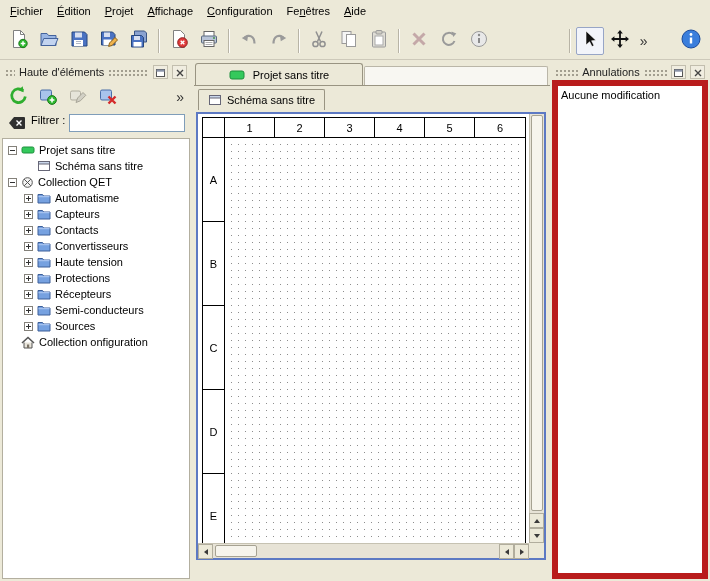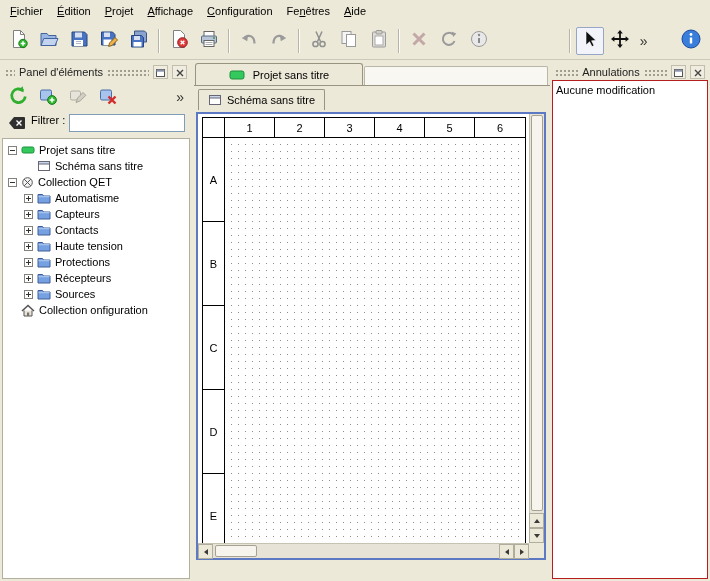--- a/index.html
+++ b/index.html
@@ -77,21 +77,21 @@
 .hscroll{position:absolute;left:0;bottom:0;right:15px;height:15px;background:#e7e3d6;border-top:1px solid #c6c2b2;display:flex}
 .htrack{flex:1;position:relative}
 .hthumb{position:absolute;left:2px;top:1px;bottom:1px;width:42px;background:#f6f4ec;border:1px solid #a6a292;border-radius:2px}
 .scorner{position:absolute;right:0;bottom:0;width:15px;height:15px;background:#ece9d8}
 .a-up{width:0;height:0;border-left:3.5px solid transparent;border-right:3.5px solid transparent;border-bottom:4.5px solid #3a3a3a}
 .a-dn{width:0;height:0;border-left:3.5px solid transparent;border-right:3.5px solid transparent;border-top:4.5px solid #3a3a3a}
 .a-lf{width:0;height:0;border-top:3.5px solid transparent;border-bottom:3.5px solid transparent;border-right:4.5px solid #3a3a3a}
 .a-rt{width:0;height:0;border-top:3.5px solid transparent;border-bottom:3.5px solid transparent;border-left:4.5px solid #3a3a3a}
 
 
-.undo-list{flex:1;background:#fff;border:1px solid #b91c1c;padding:2px 3px}
+.undo-list{flex:1;background:#fff;border:6px solid #b91c1c;padding:2px 3px}
 .undo-item{padding:1px 0;white-space:nowrap}
 </style>
 </head>
 <body>
 
 <div id="app">
 
   <div class="menubar">
     <div class="menu-item"><u>F</u>ichier</div>
     <div class="menu-item"><u>É</u>dition</div>
@@ -233,21 +233,21 @@
             <circle cx="11" cy="11" r="9" fill="#3a7edc" stroke="#1a4a9c"></circle>
             <circle cx="11" cy="6.5" r="1.4" fill="#fff"></circle>
             <path d="M11 9.5v6" stroke="#fff" stroke-width="2.4"></path>
           </svg></span>
       </button>
   </div>
 
   <div class="dock dock-left">
     <div class="dock-title">
       <div class="grip g1"></div>
-      <span class="dock-title-text">Panel d'éléments</span>
+      <span class="dock-title-text">Haute d'éléments</span>
       <div class="grip gflex"></div>
       <button class="dock-btn">
           <span><svg width="9" height="8" viewBox="0 0 9 8">
               <rect x="0.5" y="0.5" width="8" height="7" fill="#fff" stroke="#555"></rect>
               <rect x="0.5" y="0.5" width="8" height="2.2" fill="#8a93a8"></rect>
             </svg></span>
         </button>
       <button class="dock-btn">
           <span><svg width="8" height="8" viewBox="0 0 8 8">
               <path d="M1 1l6 6M7 1L1 7" stroke="#444" stroke-width="1.4"></path>
@@ -353,20 +353,30 @@
           <span class="tlabel">Contacts</span>
         </div>
       <div class="trow lvl1">
           <span class="exp plus"></span>
           <span class="ticon">
             <svg width="14" height="12" viewBox="0 0 14 12">
               <path d="M1 2.5h4.5l1.2 1.5H13v7H1z" fill="#76a1e0" stroke="#3c5f99"></path>
               <path d="M1.5 4.6h11" stroke="#a5c1ee" stroke-width="1.3"></path>
             </svg>
           </span>
+          <span class="tlabel">Convertisseurs</span>
+        </div>
+      <div class="trow lvl1">
+          <span class="exp plus"></span>
+          <span class="ticon">
+            <svg width="14" height="12" viewBox="0 0 14 12">
+              <path d="M1 2.5h4.5l1.2 1.5H13v7H1z" fill="#76a1e0" stroke="#3c5f99"></path>
+              <path d="M1.5 4.6h11" stroke="#a5c1ee" stroke-width="1.3"></path>
+            </svg>
+          </span>
           <span class="tlabel">Haute tension</span>
         </div>
       <div class="trow lvl1">
           <span class="exp plus"></span>
           <span class="ticon">
             <svg width="14" height="12" viewBox="0 0 14 12">
               <path d="M1 2.5h4.5l1.2 1.5H13v7H1z" fill="#76a1e0" stroke="#3c5f99"></path>
               <path d="M1.5 4.6h11" stroke="#a5c1ee" stroke-width="1.3"></path>
             </svg>
           </span>
@@ -374,20 +384,30 @@
         </div>
       <div class="trow lvl1">
           <span class="exp plus"></span>
           <span class="ticon">
             <svg width="14" height="12" viewBox="0 0 14 12">
               <path d="M1 2.5h4.5l1.2 1.5H13v7H1z" fill="#76a1e0" stroke="#3c5f99"></path>
               <path d="M1.5 4.6h11" stroke="#a5c1ee" stroke-width="1.3"></path>
             </svg>
           </span>
           <span class="tlabel">Récepteurs</span>
+        </div>
+      <div class="trow lvl1">
+          <span class="exp plus"></span>
+          <span class="ticon">
+            <svg width="14" height="12" viewBox="0 0 14 12">
+              <path d="M1 2.5h4.5l1.2 1.5H13v7H1z" fill="#76a1e0" stroke="#3c5f99"></path>
+              <path d="M1.5 4.6h11" stroke="#a5c1ee" stroke-width="1.3"></path>
+            </svg>
+          </span>
+          <span class="tlabel">Semi-conducteurs</span>
         </div>
       <div class="trow lvl1">
           <span class="exp plus"></span>
           <span class="ticon">
             <svg width="14" height="12" viewBox="0 0 14 12">
               <path d="M1 2.5h4.5l1.2 1.5H13v7H1z" fill="#76a1e0" stroke="#3c5f99"></path>
               <path d="M1.5 4.6h11" stroke="#a5c1ee" stroke-width="1.3"></path>
             </svg>
           </span>
           <span class="tlabel">Sources</span>

